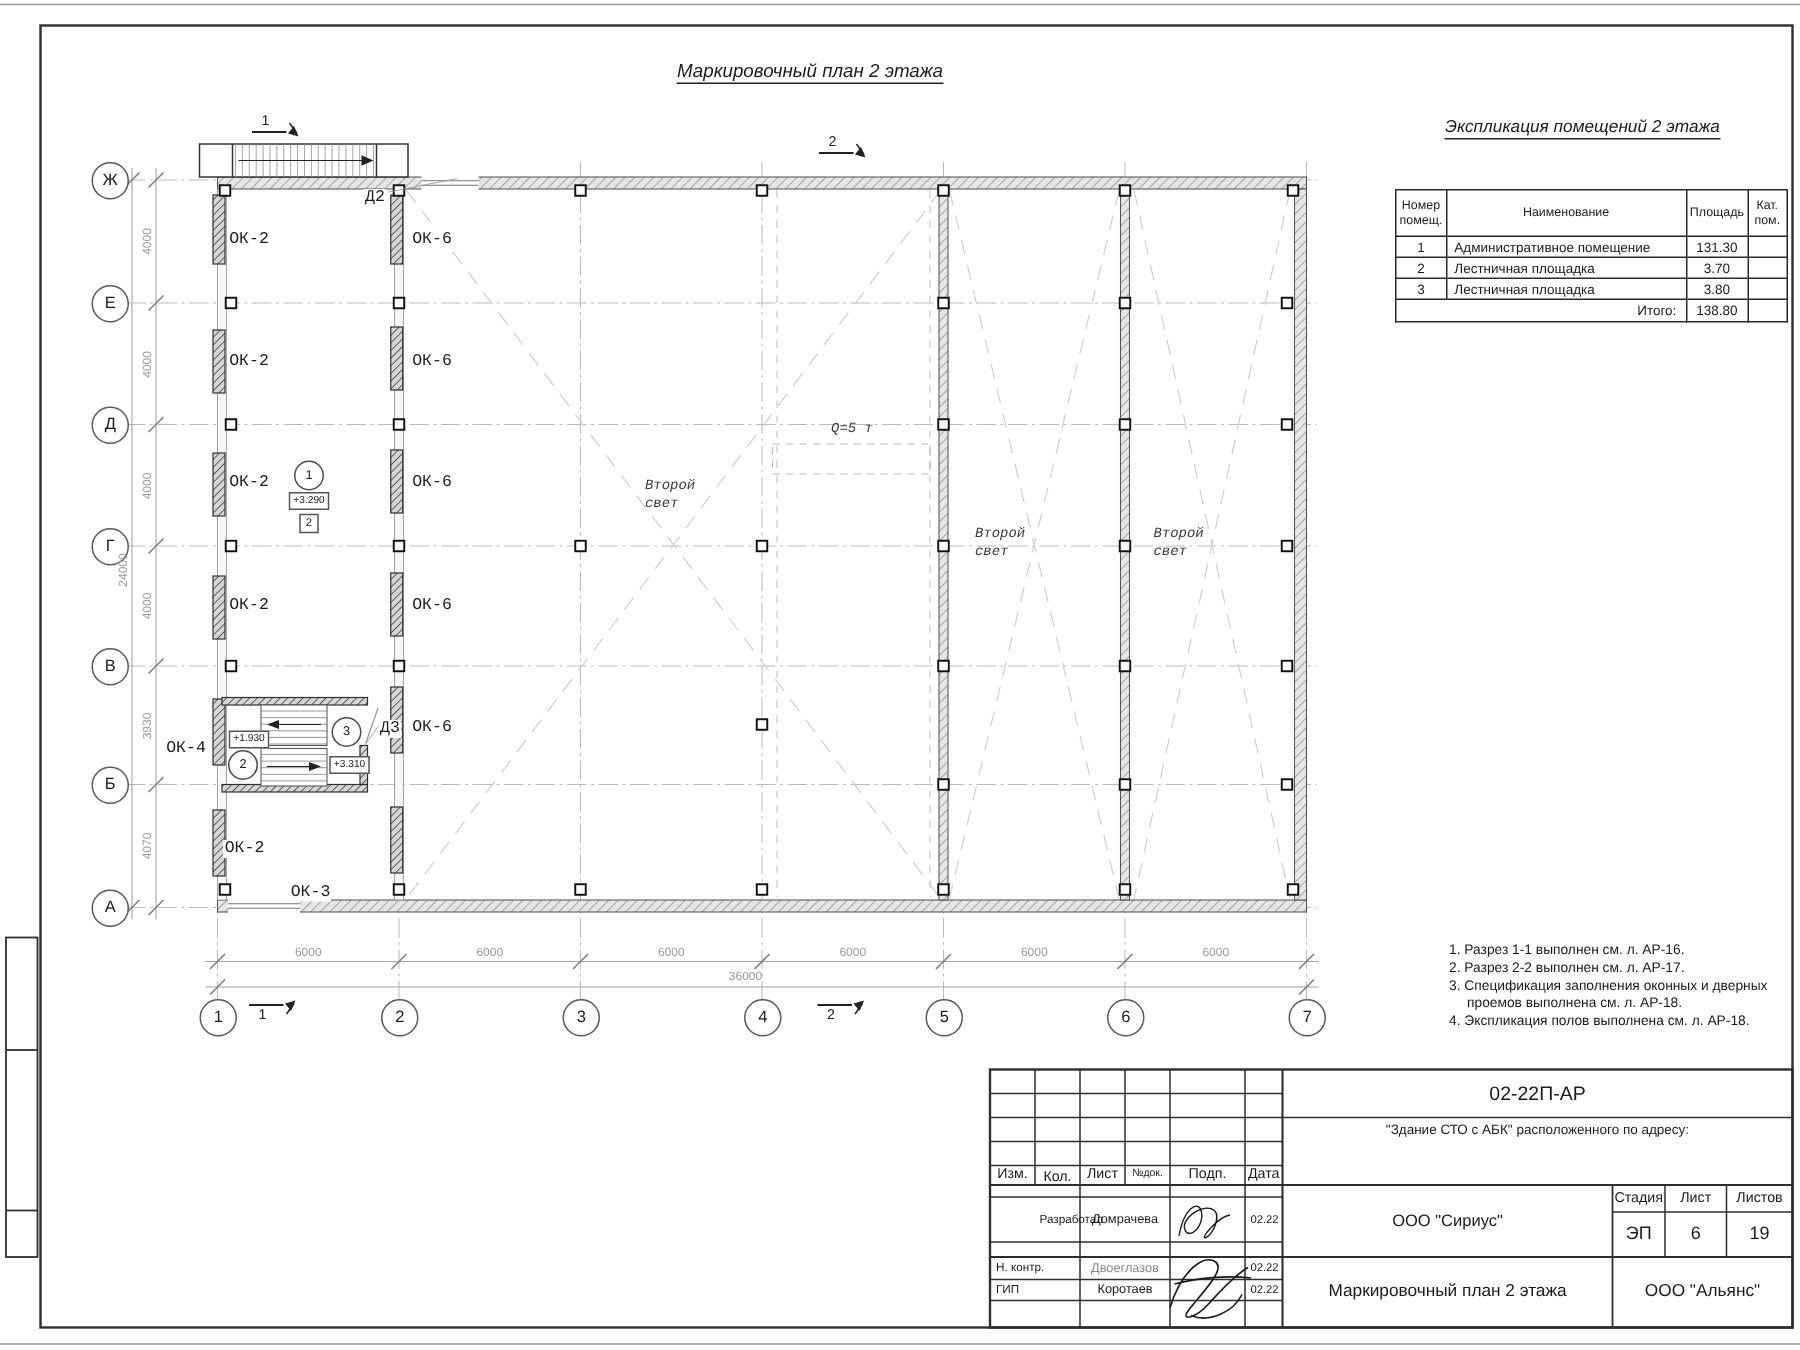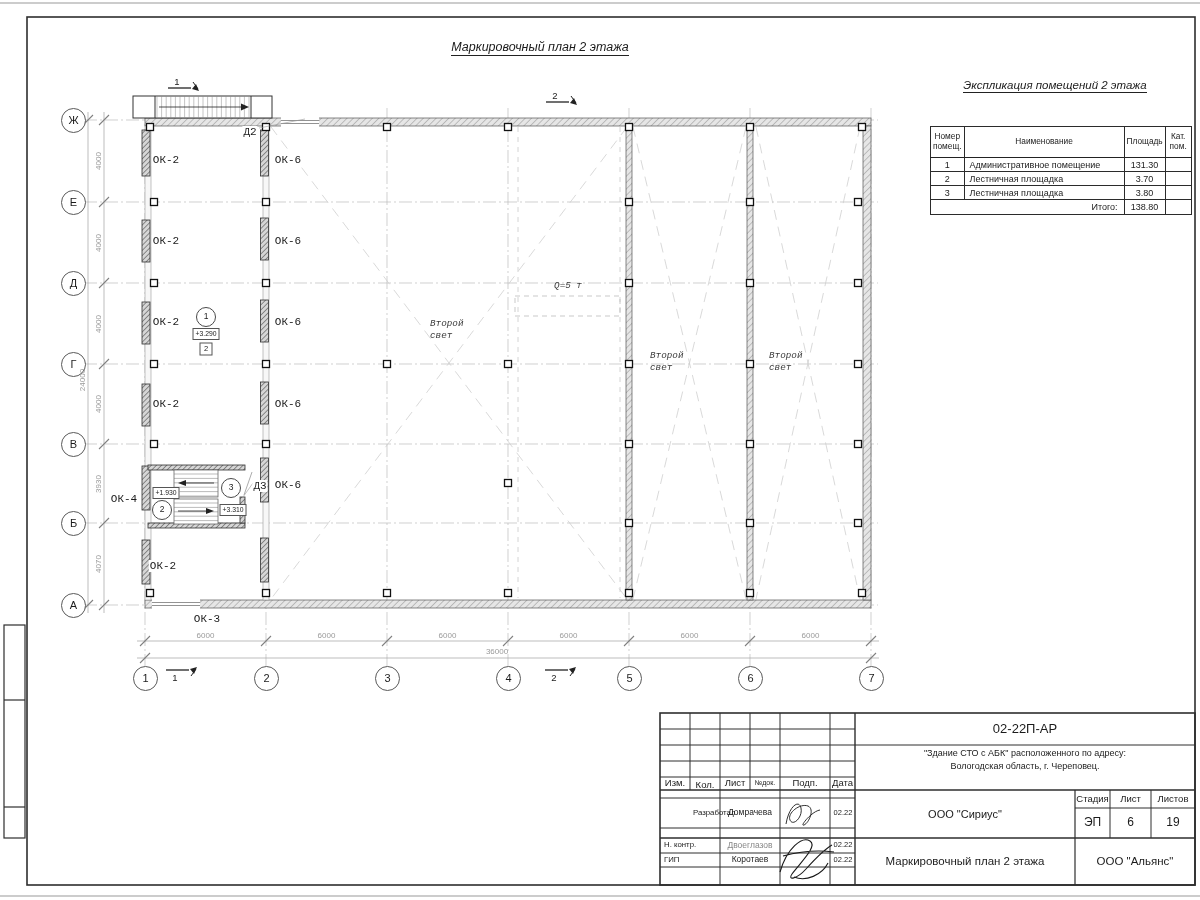--- a/index.html
+++ b/index.html
@@ -320,20 +320,26 @@
           <td></td>
         </tr>
         <tr class="total">
           <td colspan="2" style="text-align:right;padding-right:6px">Итого:</td>
           <td>138.80</td>
           <td></td>
         </tr>
       </tbody>
   </table>
 
+  <div id="notes">
+      <div>1. Разрез 1-1 выполнен см. л. АР-16.</div>
+      <div>2. Разрез 2-2 выполнен см. л. АР-17.</div>
+      <div>3. Спецификация заполнения оконных и дверных проемов выполнена см. л. АР-18.</div>
+      <div>4. Экспликация полов выполнена см. л. АР-18.</div>
+    </div>
 <div class="bubble" style="left: 133px; top: 666px;">1</div>
     <div class="bubble" style="left: 254px; top: 666px;">2</div>
     <div class="bubble" style="left: 375px; top: 666px;">3</div>
     <div class="bubble" style="left: 496px; top: 666px;">4</div>
     <div class="bubble" style="left: 617px; top: 666px;">5</div>
     <div class="bubble" style="left: 738px; top: 666px;">6</div>
     <div class="bubble" style="left: 859px; top: 666px;">7</div>
     <div class="bubble" style="left: 61px; top: 108px;">Ж</div>
     <div class="bubble" style="left: 61px; top: 190px;">Е</div>
     <div class="bubble" style="left: 61px; top: 271px;">Д</div>
@@ -354,21 +360,21 @@
     <div class="dim dimv" style="left: 98px; top: 404px;">4000</div>
     <div class="dim dimv" style="left: 98px; top: 483.5px;">3930</div>
     <div class="dim dimv" style="left: 98px; top: 564px;">4070</div>
     <div class="dim dimv" style="left: 82px; top: 380px;">24000</div>
     <div class="lbl ctr lbl-bg" style="left: 166px; top: 160px;">ОК-2</div>
     <div class="lbl ctr lbl-bg" style="left: 166px; top: 241px;">ОК-2</div>
     <div class="lbl ctr lbl-bg" style="left: 166px; top: 322px;">ОК-2</div>
     <div class="lbl ctr lbl-bg" style="left: 166px; top: 404px;">ОК-2</div>
     <div class="lbl ctr lbl-bg" style="left: 163px; top: 566px;">ОК-2</div>
     <div class="lbl ctr lbl-bg" style="left: 124px; top: 499px;">ОК-4</div>
-    <div class="lbl ctr lbl-bg" style="left: 207px; top: 619px; text-align: center;">ОК-3</div>
+    <div class="lbl ctr lbl-bg" style="left: 207px; top: 595px; text-align: center;">ОК-3</div>
     <div class="lbl ctr lbl-bg" style="left: 288px; top: 160px;">ОК-6</div>
     <div class="lbl ctr lbl-bg" style="left: 288px; top: 241px;">ОК-6</div>
     <div class="lbl ctr lbl-bg" style="left: 288px; top: 322px;">ОК-6</div>
     <div class="lbl ctr lbl-bg" style="left: 288px; top: 404px;">ОК-6</div>
     <div class="lbl ctr lbl-bg" style="left: 288px; top: 485px;">ОК-6</div>
     <div class="lbl ctr lbl-bg" style="left: 250px; top: 132px;">Д2</div>
     <div class="lbl ctr lbl-bg" style="left: 260px; top: 486px;">Д3</div>
     <div class="serifit" style="left: 430px; top: 318px; width: 42px;">Второй свет</div>
     <div class="serifit" style="left: 650px; top: 350px; width: 42px;">Второй свет</div>
     <div class="serifit" style="left: 769px; top: 350px; width: 42px;">Второй свет</div>
@@ -379,21 +385,20 @@
     <div class="elev ctr" style="left: 206px; top: 334px;">+3.290</div>
     <div class="elev ctr" style="left: 166px; top: 493px;">+1.930</div>
     <div class="elev ctr" style="left: 233px; top: 510px;">+3.310</div>
     <div class="ftag ctr" style="left: 206px; top: 349px;">2</div>
     <div class="secnum ctr" style="left: 177px; top: 81px;">1</div>
     <div class="secnum ctr" style="left: 555px; top: 95px;">2</div>
     <div class="secnum ctr" style="left: 175px; top: 677px;">1</div>
     <div class="secnum ctr" style="left: 554px; top: 677px;">2</div>
     <div class="stamp-cell" style="left: 855px; top: 713px; width: 340px; height: 32px; font-size: 13px;">02-22П-АР</div>
     <div class="stamp-cell" style="left: 855px; top: 746px; width: 340px; height: 15px; font-size: 9px;">"Здание СТО с АБК" расположенного по адресу:</div>
-    <div class="stamp-cell" style="left: 855px; top: 759px; width: 340px; height: 15px; font-size: 9px;">Вологодская область, г. Череповец.</div>
     <div class="stamp-cell" style="left: 855px; top: 790px; width: 220px; height: 48px; font-size: 11px;">ООО "Сириус"</div>
     <div class="stamp-cell" style="left: 1075px; top: 790px; width: 35px; height: 18px; font-size: 9.5px;">Стадия</div>
     <div class="stamp-cell" style="left: 1110px; top: 790px; width: 41px; height: 18px; font-size: 9.5px;">Лист</div>
     <div class="stamp-cell" style="left: 1151px; top: 790px; width: 44px; height: 18px; font-size: 9.5px;">Листов</div>
     <div class="stamp-cell" style="left: 1075px; top: 808px; width: 35px; height: 30px; font-size: 12px;">ЭП</div>
     <div class="stamp-cell" style="left: 1110px; top: 808px; width: 41px; height: 30px; font-size: 12px;">6</div>
     <div class="stamp-cell" style="left: 1151px; top: 808px; width: 44px; height: 30px; font-size: 12px;">19</div>
     <div class="stamp-cell" style="left: 855px; top: 838px; width: 220px; height: 47px; font-size: 11.5px;">Маркировочный план 2 этажа</div>
     <div class="stamp-cell" style="left: 1075px; top: 838px; width: 120px; height: 47px; font-size: 11.5px;">ООО "Альянс"</div>
     <div class="stamp-cell" style="left: 660px; top: 777px; width: 30px; height: 13px; font-size: 9.5px;">Изм.</div>

